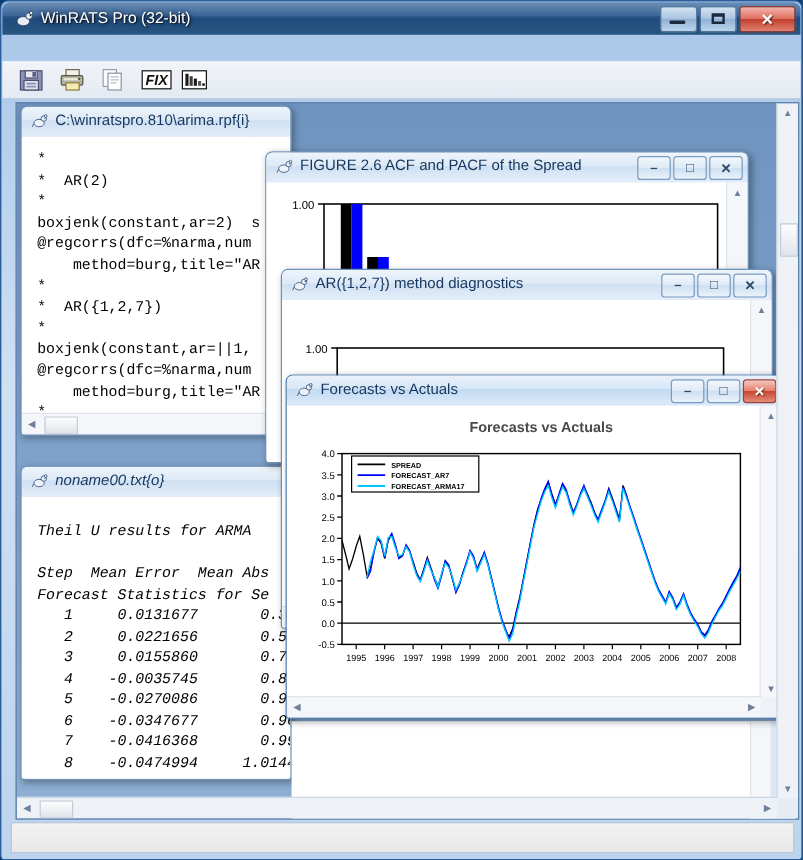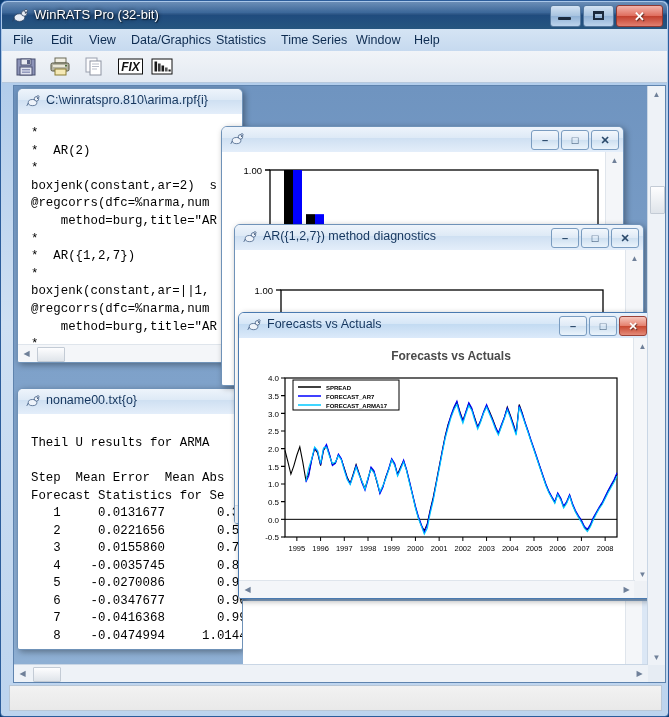--- a/index.html
+++ b/index.html
@@ -182,30 +182,20 @@
         </div>
       <div class="wb">
           <span class="g2"></span>
         </div>
       <div class="wb close">
           <span class="gx">✕</span>
         </div>
     </div>
   </div>
 
-  <div class="menubar">
-    <div class="mi" style="left:6px">File</div>
-    <div class="mi" style="left:44px">Edit</div>
-    <div class="mi" style="left:82px">View</div>
-    <div class="mi" style="left:124px">Data/Graphics</div>
-    <div class="mi" style="left:209px">Statistics</div>
-    <div class="mi" style="left:274px">Time Series</div>
-    <div class="mi" style="left:349px">Window</div>
-    <div class="mi" style="left:407px">Help</div>
-  </div>
 
   <div class="toolbar">
 
     <div class="tb-btn" style="left:12px">
       <svg width="24" height="23" viewBox="0 0 24 23">
         <rect x="3" y="4" width="18" height="16" fill="#8c93b8" stroke="#4a5070"></rect>
         <rect x="7" y="4" width="10" height="6" fill="#e8eaf2" stroke="#4a5070"></rect>
         <rect x="13" y="5" width="3" height="4" fill="#5a6184"></rect>
         <rect x="6" y="12" width="12" height="8" fill="#dfe2ee" stroke="#4a5070"></rect>
         <rect x="8" y="14" width="8" height="1.4" fill="#8c93b8"></rect>
@@ -283,21 +273,21 @@
 *
 *  ARMA(1,1)</div>
         </div>
         <div class="hsb" style="right:0;">
           <div class="sb-arrow" style="left:0;top:0">◀</div>
           <div class="sb-thumb" style="left:19px;top:2px;width:26px;height:13px;"></div>
         </div>
       </div>
     </div>
 
-    <div class="cw" style="left:3px;top:302px;width:226px;height:262px;">
+    <div class="cw" style="left:3px;top:302px;width:226px;height:262px;font-style:italic;">
       <div class="cw-title">
         <svg class="cw-ico" viewBox="0 0 16 16">
           <g fill="#eef3fa" stroke="#3e5a80" stroke-width="0.8">
             <ellipse cx="7" cy="10.2" rx="4.6" ry="3.3"></ellipse>
             <circle cx="11.2" cy="6.2" r="2.4"></circle>
             <circle cx="12.8" cy="4" r="1.2"></circle>
             <path d="M2.4 10.6 L0.8 13.8" fill="none"></path>
           </g>
           <circle cx="12.2" cy="5.9" r="0.55" fill="#27415f"></circle>
         </svg>
@@ -332,20 +322,21 @@
       <div class="cw-title">
         <svg class="cw-ico" viewBox="0 0 16 16">
           <g fill="#eef3fa" stroke="#3e5a80" stroke-width="0.8">
             <ellipse cx="7" cy="10.2" rx="4.6" ry="3.3"></ellipse>
             <circle cx="11.2" cy="6.2" r="2.4"></circle>
             <circle cx="12.8" cy="4" r="1.2"></circle>
             <path d="M2.4 10.6 L0.8 13.8" fill="none"></path>
           </g>
           <circle cx="12.2" cy="5.9" r="0.55" fill="#27415f"></circle>
         </svg>
+        <div class="cw-label">FIGURE 2.6 ACF and PACF of the Spread</div>
         <div class="cw-btns">
           <div class="cwb">
               <i>–</i>
             </div>
           <div class="cwb">
               <i>□</i>
             </div>
           <div class="cwb">
               <i>✕</i>
             </div>

